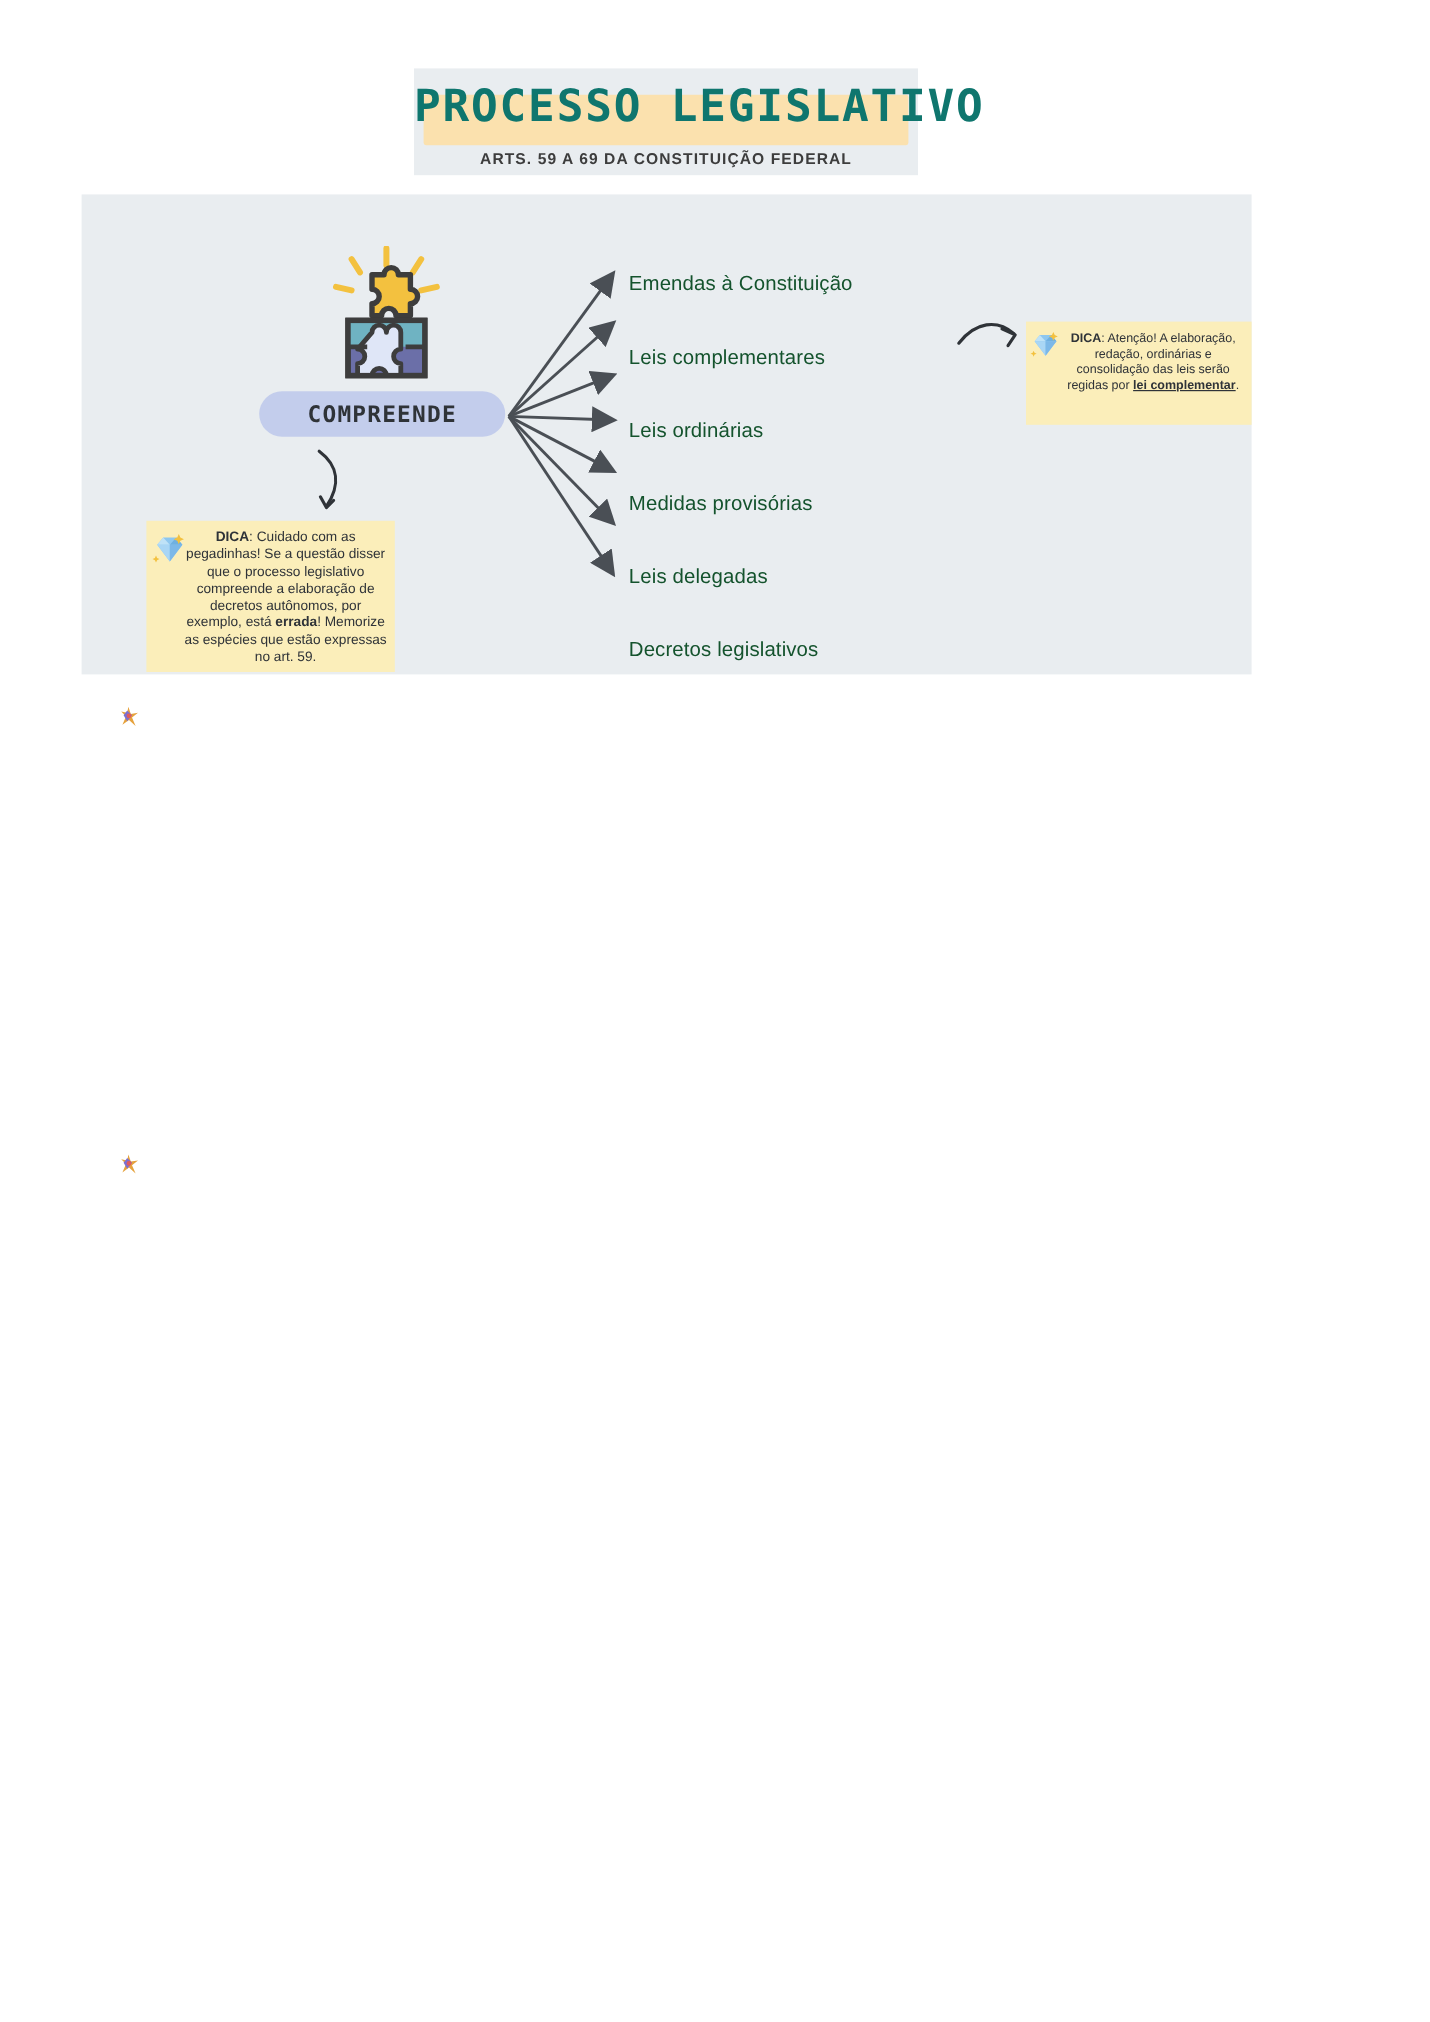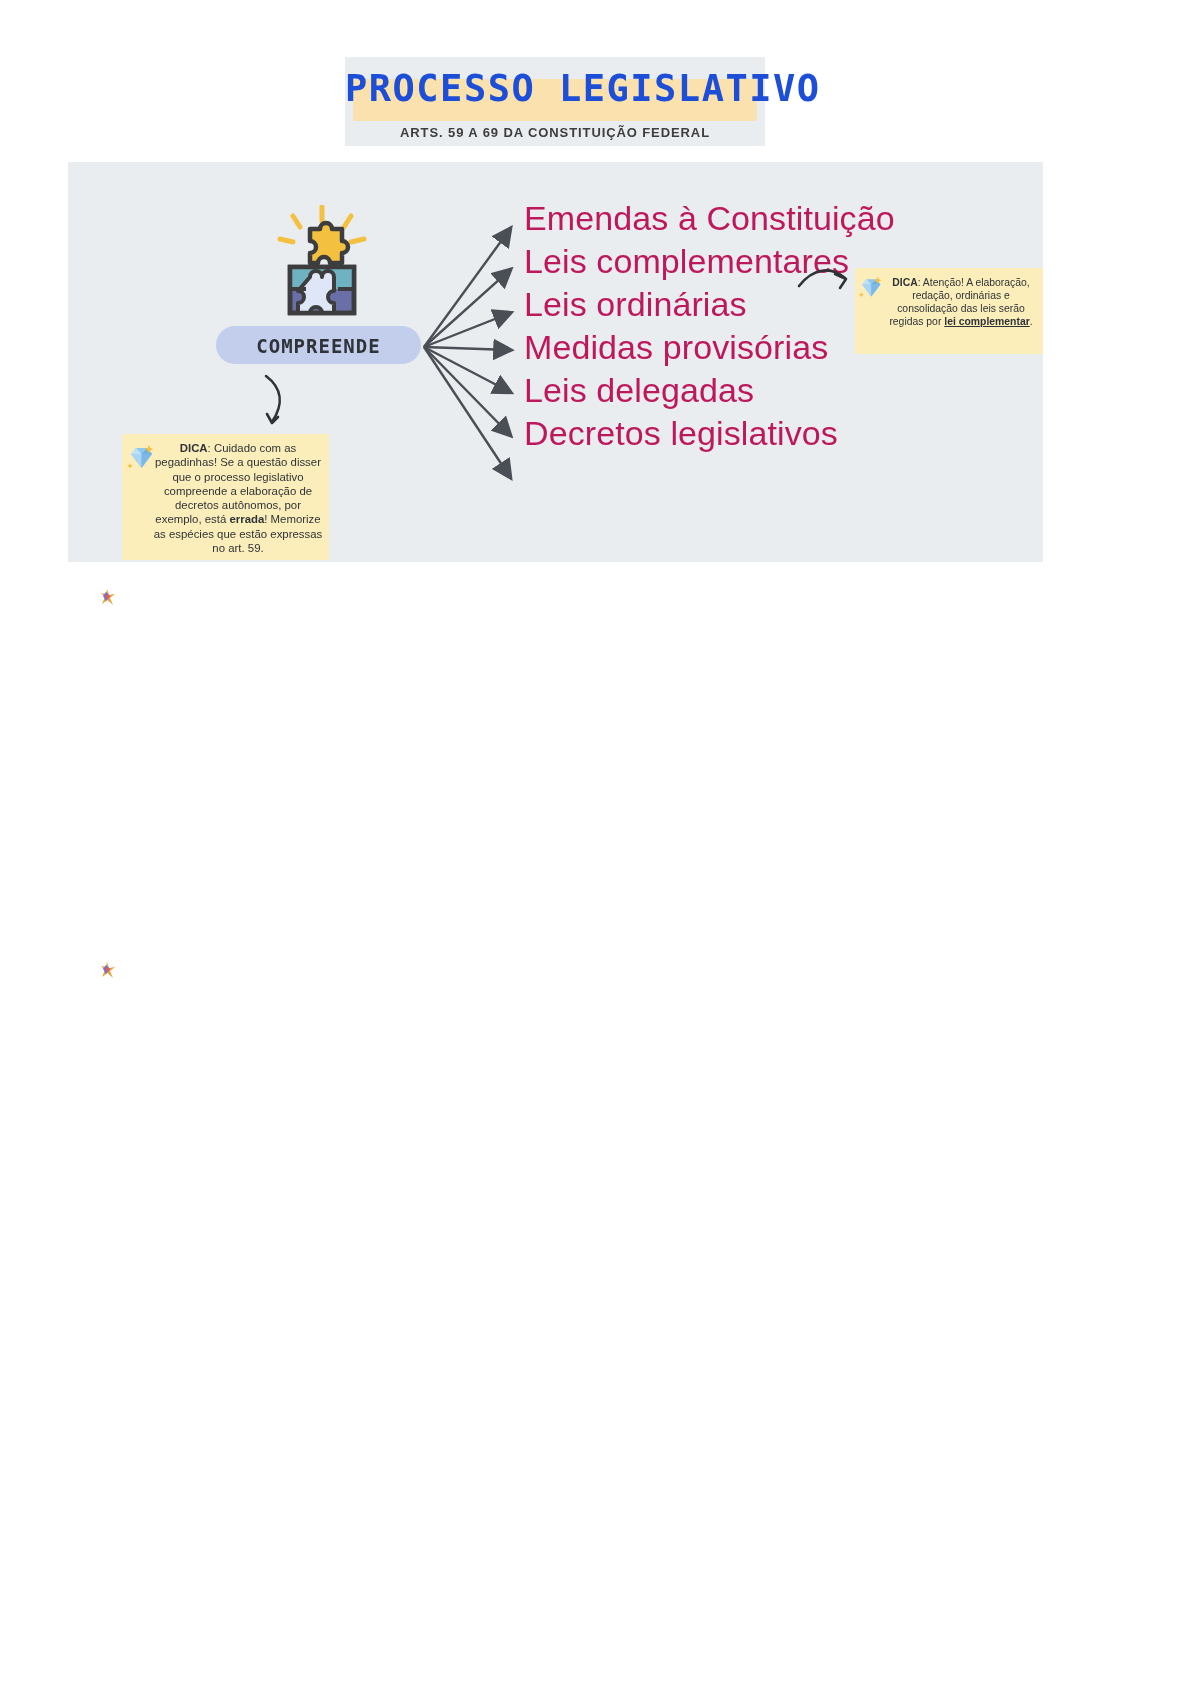--- a/index.html
+++ b/index.html
@@ -29,21 +29,21 @@
   }
   .title-text{
     position:absolute;
     left:0;top:10px;
     width:420px;
     text-align:center;
     font-family:"DejaVu Sans Mono", monospace;
     font-weight:bold;
     font-size:37px;
     letter-spacing:1.5px;
-    color:#1d4ed8;
+    color:#0f766e;
     white-space:nowrap;
   }
   .title-sub{
     position:absolute;
     left:0;top:68px;
     width:420px;
     text-align:center;
     font-size:13px;
     font-weight:bold;
     letter-spacing:0.9px;
@@ -96,24 +96,25 @@
 
   
   .species{
     position:absolute;
     left:524px;top:197px;
     width:400px;
   }
   .species-item{
     height:43px;
     line-height:43px;
-    font-size:34px;
-    color:#be185d;
+    font-size:17px;
+    color:#14532d;
     white-space:nowrap;
     letter-spacing:0.1px;
+    margin-top:18px;
   }
 
   
   .note{
     position:absolute;
     background:#fbeeba;
     color:#2f3338;
   }
   .note-left{
     left:122px;top:434px;

